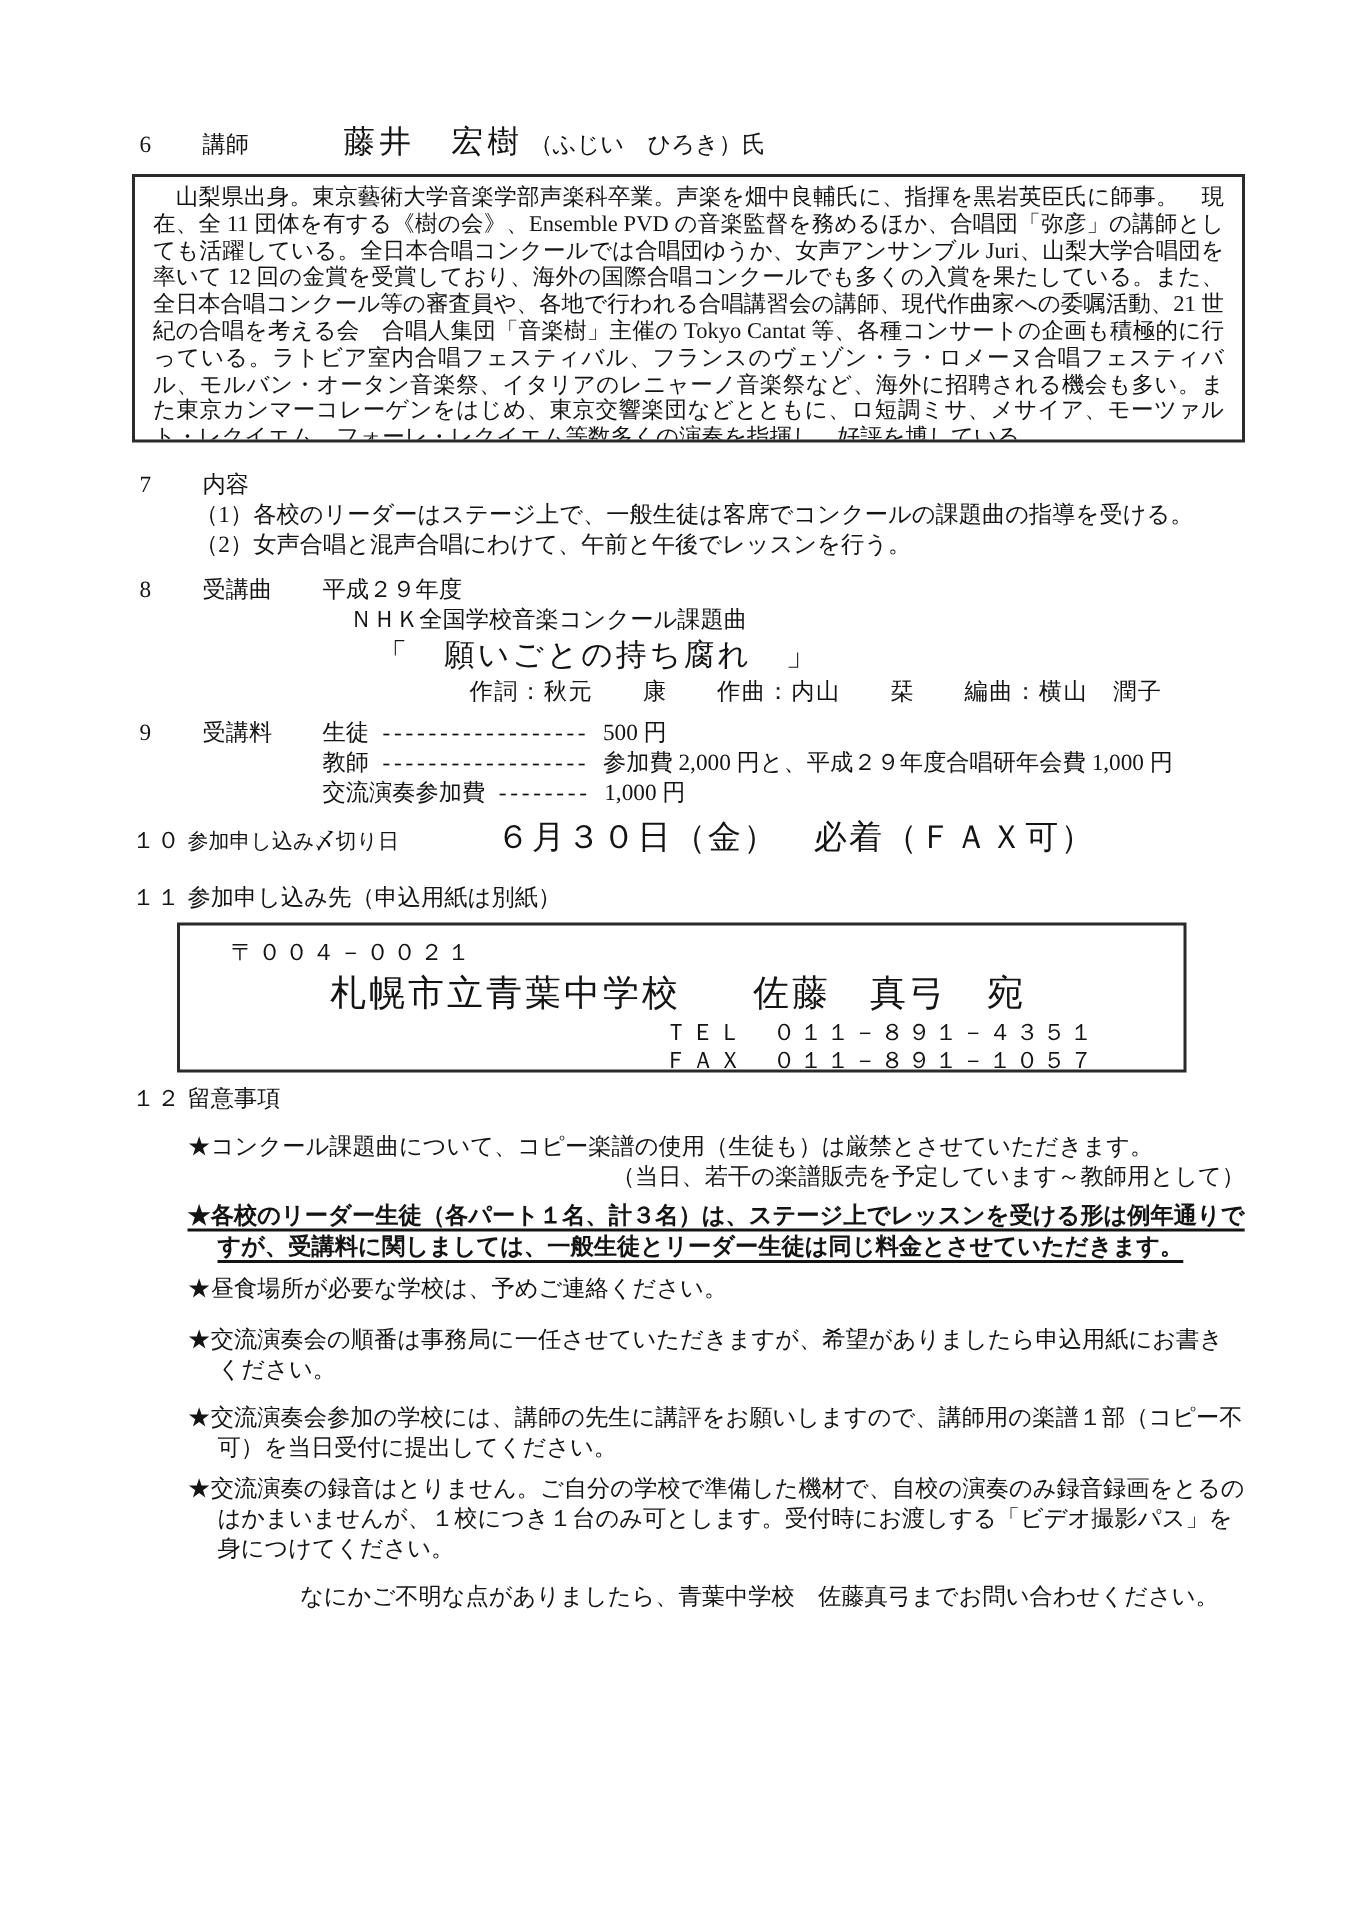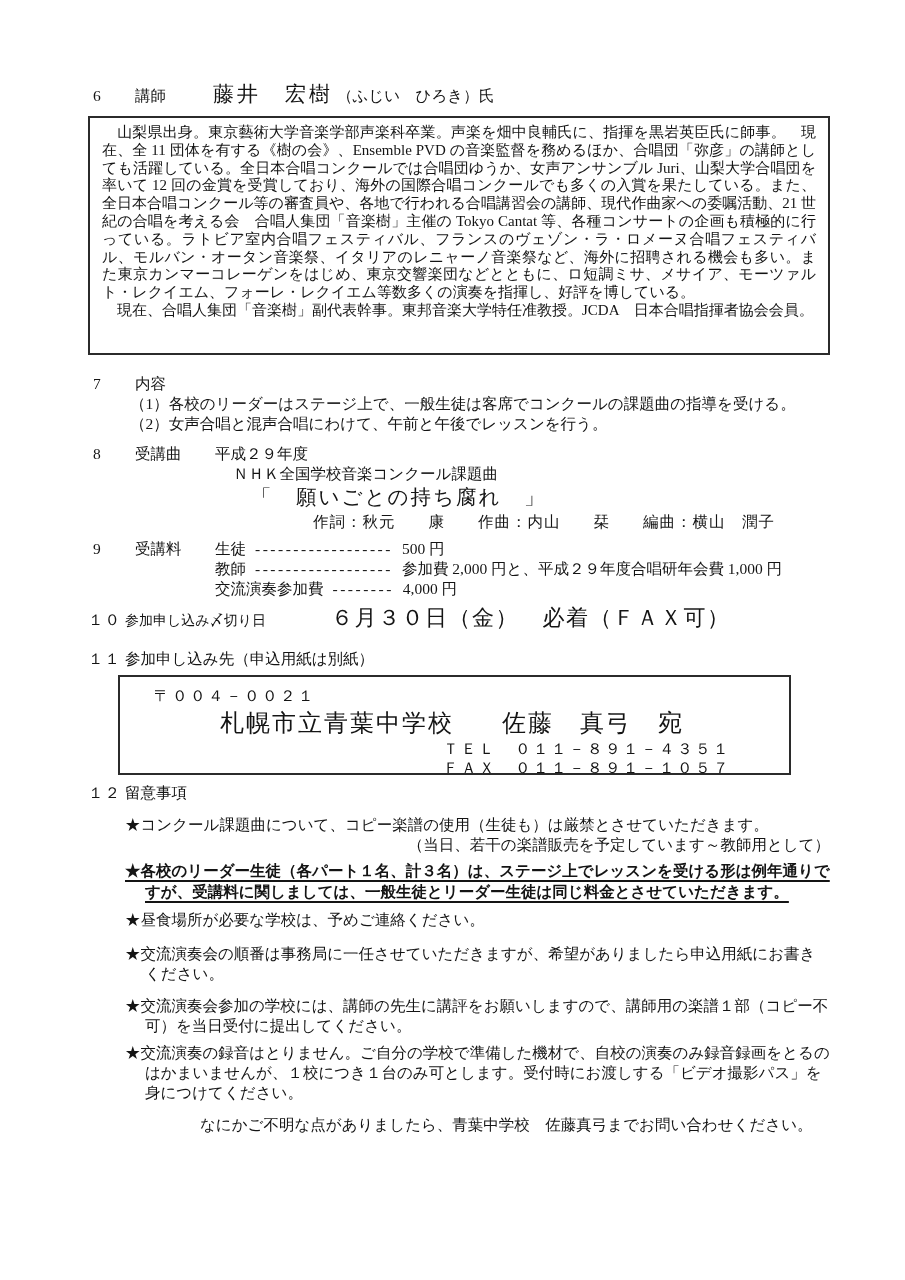--- a/index.html
+++ b/index.html
@@ -10,28 +10,28 @@
     overflow:hidden;
   }
   .content { position:absolute; left:88px; top:0; width:742px; padding-top:84px;
              font-size:15.5px; line-height:20px; }
 
   
   .sec-row { display:flex; align-items:baseline; }
   .num  { width:47px; padding-left:5px; flex:0 0 auto; }
   .num2 { width:37px; flex:0 0 auto; letter-spacing:1px; }
   .lbl  { width:80px; flex:0 0 auto; }
-  .lbl6 { width:78px; flex:0 0 auto; }
+  .lbl6 { width:94px; flex:0 0 auto; }
 
   
   .h6-row { display:flex; align-items:baseline; height:27px; }
   .lect-name { font-size:21px; letter-spacing:3px; }
   .lect-kana { font-size:15.5px; margin-left:4px; }
 
-  .bio-box { margin-top:5px; height:239px; border:2px solid #2b2b2b;
+  .bio-box { margin-top:5px; height:179px; border:2px solid #2b2b2b;
              padding:6px 12px 4px 12px; overflow:hidden; }
   .bio { font-size:15px; line-height:17.8px; text-align:justify; }
 
   
   .sec7 { margin-top:19px; }
   .indent42 { padding-left:42px; }
 
   
   .sec8 { margin-top:10px; }
   .indent145 { padding-left:145px; }
@@ -116,21 +116,21 @@
         <span class="num">9</span>
         <span class="lbl">受講料</span>
         <span>
           <span>生徒</span><span class="leader">------------------</span><span>500 円</span>
         </span>
       </div>
       <div class="fee-cont">
         <span>教師</span><span class="leader">------------------</span><span>参加費 2,000 円と、平成２９年度合唱研年会費 1,000 円</span>
       </div>
       <div class="fee-cont">
-        <span>交流演奏参加費</span><span class="leader">--------</span><span>4,000 円</span>
+        <span>交流演奏参加費</span><span class="leader">--------</span><span>1,000 円</span>
       </div>
     </div>
 
     <div class="sec10">
       <span class="num2">１０</span>
       <span class="lbl-s10">参加申し込み〆切り日</span>
       <span class="deadline">６月３０日（金）　必着（ＦＡＸ可）</span>
     </div>
 
     <div class="sec11row">

